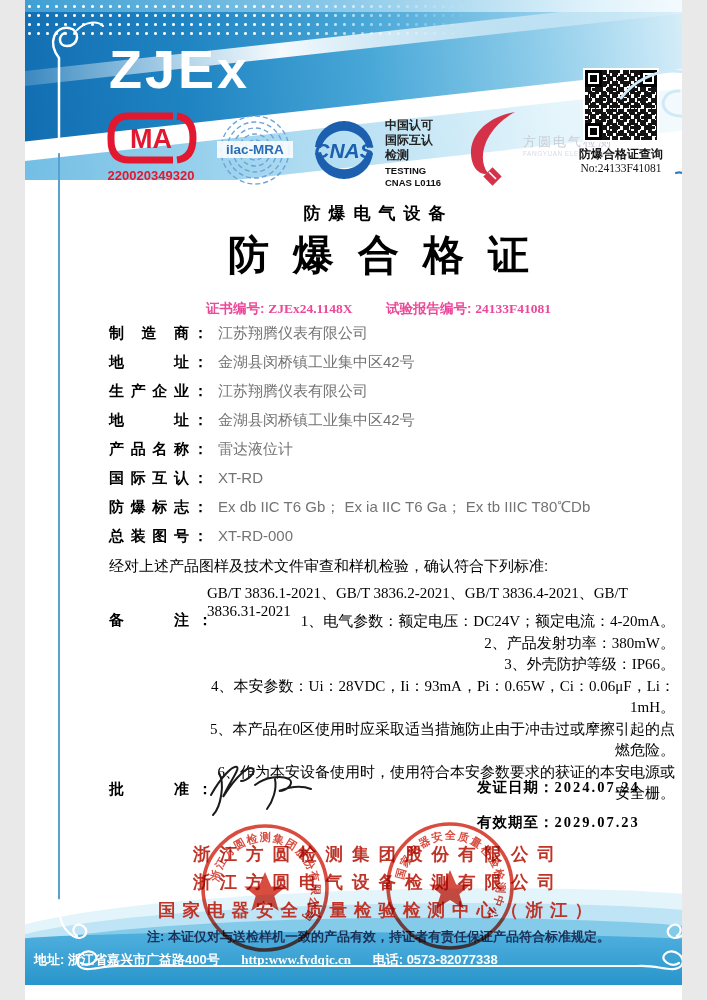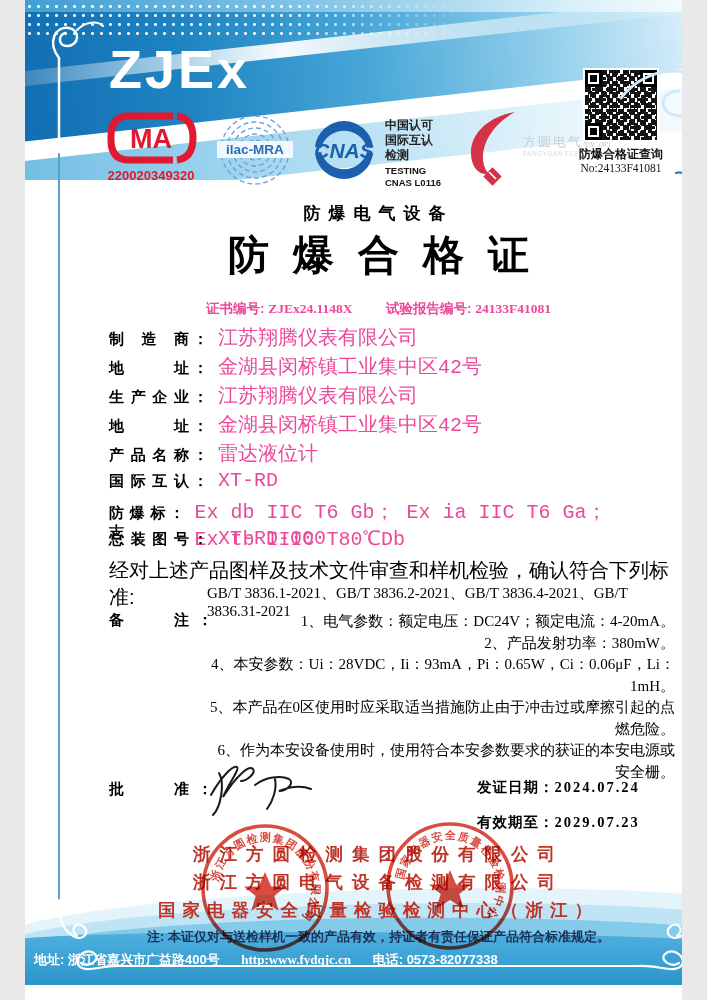--- a/index.html
+++ b/index.html
@@ -53,22 +53,22 @@
        letter-spacing:24px;text-indent:24px;color:#000;}
   .cert-line{position:absolute;left:0;top:300px;width:707px;text-align:center;font-size:13.5px;font-weight:bold;color:#ec4899;}
   .cert-line .gap{display:inline-block;width:26px;}
   .cert-line .num{font-family:"Liberation Serif",serif;}
   
   .fields{position:absolute;left:84px;top:324px;right:40px;}
   .frow{display:flex;align-items:baseline;height:16px;margin-bottom:13px;}
   .flabel{display:inline-block;width:80px;font-size:15px;font-weight:bold;color:#000;
           text-align:justify;text-align-last:justify;}
   .fcolon{font-size:15px;font-weight:bold;margin:0 2px 0 4px;}
-  .fvalue{font-size:20px;color:#ec4899;margin-left:8px;font-family:Liberation Mono, monospace;}
-  .confirm{position:absolute;left:84px;top:557px;font-size:20px;color:#000;}
+  .fvalue{font-size:15px;color:#737373;margin-left:8px;font-family:Liberation Sans, sans-serif;}
+  .confirm{position:absolute;left:84px;top:557px;font-size:15px;color:#000;}
   .standards{position:absolute;left:182px;top:584px;font-size:15px;color:#000;font-family:"Liberation Serif",serif;}
   .remarks-label{position:absolute;left:84px;top:611px;}
   .remarks{position:absolute;left:182px;top:611px;width:468px;text-align:right;}
   .ritem{font-size:15px;line-height:21.5px;color:#000;font-family:"Liberation Serif",serif;}
   
   .approve-label{position:absolute;left:84px;top:780px;}
   .sig{position:absolute;left:172px;top:755px;}
   .dates{position:absolute;left:452px;top:778px;font-size:14.5px;font-weight:bold;color:#000;letter-spacing:1px;}
   .dates .drow{margin-bottom:16px;}
   .dates .dnum{font-family:"Liberation Serif",serif;letter-spacing:2px;}
@@ -227,20 +227,21 @@
   <div class="confirm">经对上述产品图样及技术文件审查和样机检验，确认符合下列标准:</div>
   <div class="standards">GB/T 3836.1-2021、GB/T 3836.2-2021、GB/T 3836.4-2021、GB/T 3836.31-2021</div>
 
   <div class="remarks-label">
     <span class="flabel">备注</span>
     <span class="fcolon">：</span>
   </div>
   <div class="remarks">
     <div class="ritem">1、电气参数：额定电压：DC24V；额定电流：4-20mA。</div>
     <div class="ritem">2、产品发射功率：380mW。</div>
+    <div class="ritem">3、外壳防护等级：IP66。</div>
     <div class="ritem">4、本安参数：Ui：28VDC，Ii：93mA，Pi：0.65W，Ci：0.06μF，Li：1mH。</div>
     <div class="ritem">5、本产品在0区使用时应采取适当措施防止由于冲击过或摩擦引起的点燃危险。</div>
     <div class="ritem">6、作为本安设备使用时，使用符合本安参数要求的获证的本安电源或安全栅。</div>
   </div>
 
   <div class="approve-label">
     <span class="flabel">批准</span>
     <span class="fcolon">：</span>
   </div>
   <svg class="sig" width="120" height="62" viewBox="0 0 120 62">

